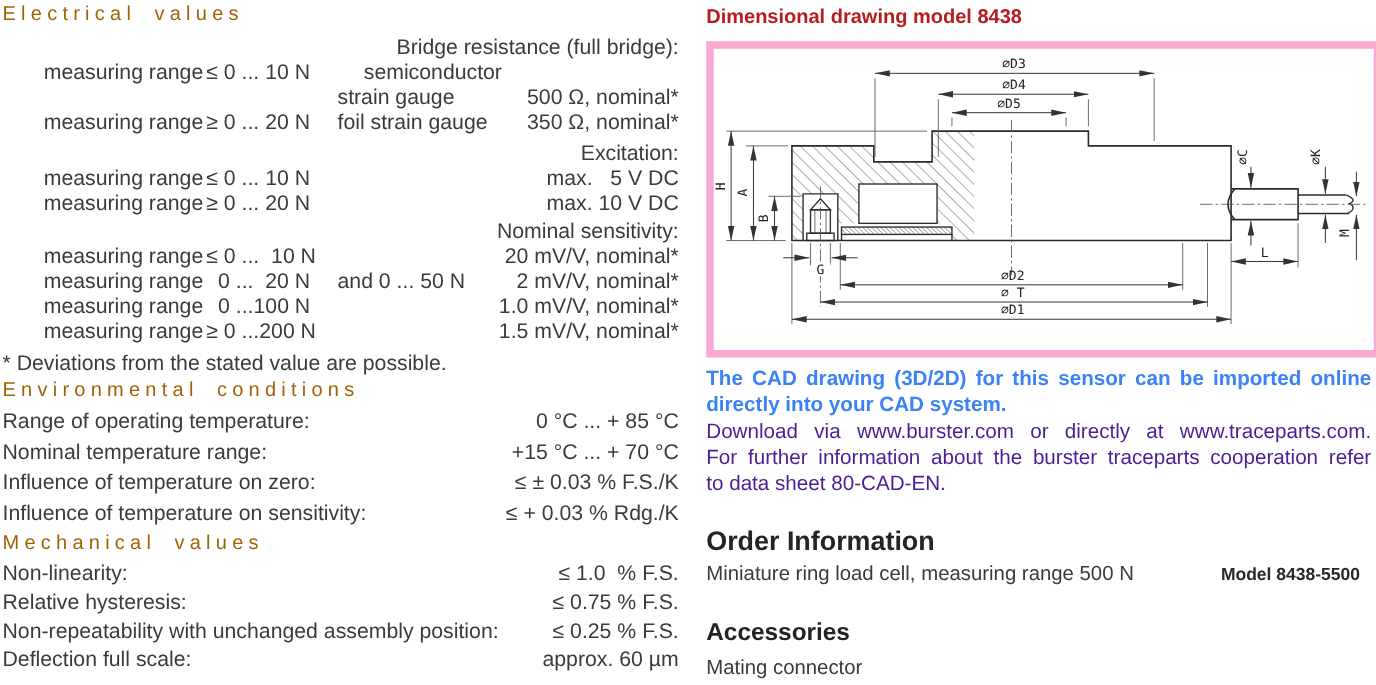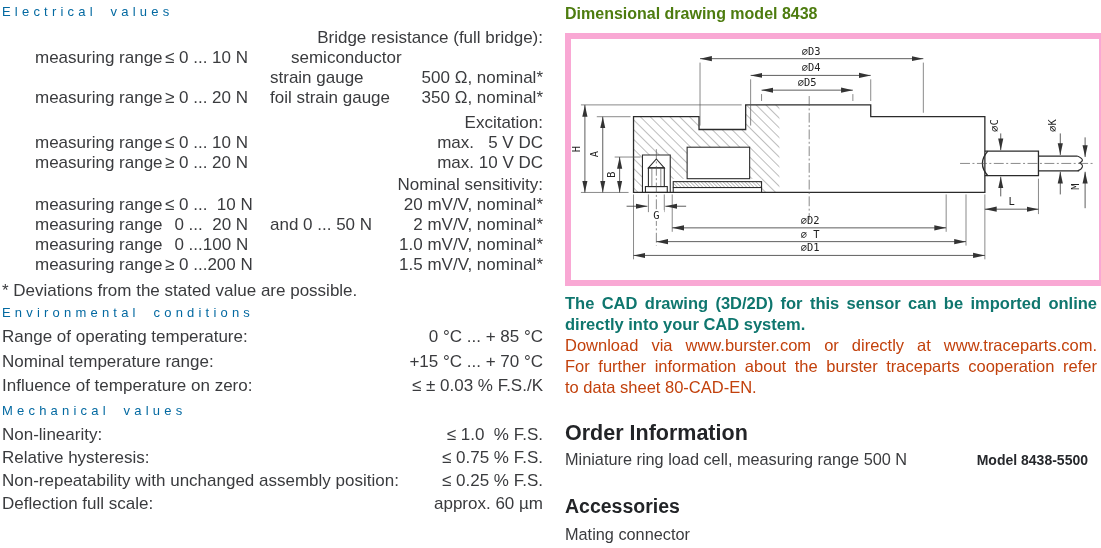--- a/index.html
+++ b/index.html
@@ -3,43 +3,43 @@
 <meta charset="utf-8">
 <style>
   html,body{margin:0;padding:0;}
   body{
     width:1101px;height:548px;background:#ffffff;position:relative;overflow:hidden;
     font-family:"Liberation Sans",sans-serif;color:#3a3b3e;
   }
   
   .col-left{position:absolute;left:2px;top:0;width:541px;}
   h1.sec{
-    font-size:13px;font-weight:400;letter-spacing:4.2px;word-spacing:6px;
-    line-height:24px;margin:0;color:#0369a1;white-space:pre;
+    font-size:16px;font-weight:400;letter-spacing:4.2px;word-spacing:6px;
+    line-height:24px;margin:0;color:#a16207;white-space:pre;
   }
   .t-line{font-size:17px;line-height:20px;white-space:pre;text-align:right;}
   .spec{display:flex;font-size:17px;line-height:20px;white-space:pre;}
   .c-label{flex:none;width:163px;padding-left:33px;box-sizing:border-box;}
   .c-range{flex:none;width:100px;}
   .c-desc{flex:none;padding-left:5px;}
   .r-semi .c-desc{padding-left:26px;}
   .c-value{margin-left:auto;text-align:right;}
   .footnote{font-size:17px;line-height:20px;margin-top:6px;white-space:pre;}
   .mt2{margin-top:2px}.mt3{margin-top:3px}.mt4{margin-top:4px}.mt5{margin-top:5px}
   .kv{display:flex;font-size:17px;white-space:pre;}
   .kv.env{line-height:24.6px;}
   .kv.mech{line-height:23px;}
   .kv .v{margin-left:auto;text-align:right;}
   
   .col-right{position:absolute;left:565px;top:0;width:532px;}
-  .r-head{position:absolute;top:4px;left:0;font-size:16px;font-weight:bold;color:#4d7c0f;line-height:20px;}
+  .r-head{position:absolute;top:4px;left:0;font-size:16px;font-weight:bold;color:#b91c1c;line-height:20px;}
   .frame{position:absolute;top:33px;left:0;width:528px;height:241px;border:6px solid #f9a8d4;background:#fff;}
   .cad{position:absolute;top:293px;left:0;width:532px;}
-  .cad-line{font-size:16.5px;line-height:21px;text-align:justify;text-align-last:justify;color:#c2410c;}
-  .cad-line.b{font-weight:bold;color:#0f766e;}
+  .cad-line{font-size:16.5px;line-height:21px;text-align:justify;text-align-last:justify;color:#4c1d95;}
+  .cad-line.b{font-weight:bold;color:#3b82f6;}
   .cad-line.last{text-align-last:left;}
   .order-h{position:absolute;top:420px;left:0;font-size:21.5px;font-weight:bold;color:#222427;line-height:26px;}
   .order-row{position:absolute;top:449px;left:0;width:532px;display:flex;align-items:baseline;font-size:16.3px;line-height:21px;}
   .order-model{margin-left:auto;margin-right:9px;font-weight:bold;font-size:14px;color:#26282c;}
   .acc-h{position:absolute;top:494px;left:0;font-size:19.5px;font-weight:bold;color:#222427;line-height:25px;}
   .acc-item{position:absolute;top:524px;left:0;font-size:16.3px;line-height:21px;}
   
   .frame svg{display:block;}
   .ol{stroke:#2b2b2b;stroke-width:1.3;fill:none;stroke-linejoin:miter;}
   .ol2{stroke:#2b2b2b;stroke-width:1.1;fill:none;}
@@ -87,20 +87,21 @@
   <div class="spec">
     <span class="c-label">measuring range</span><span class="c-range">≥ 0 ...200 N</span><span class="c-desc"></span><span class="c-value">1.5 mV/V, nominal*</span>
   </div>
 
   <div class="footnote">* Deviations from the stated value are possible.</div>
 
   <h1 class="sec mt2">Environmental conditions</h1>
   <div class="kv env"><span>Range of operating temperature:</span><span class="v">0 °C ... + 85 °C</span></div>
   <div class="kv env"><span>Nominal temperature range:</span><span class="v">+15 °C ... + 70 °C</span></div>
   <div class="kv env"><span>Influence of temperature on zero:</span><span class="v">≤ ± 0.03 % F.S./K</span></div>
+  <div class="kv env"><span>Influence of temperature on sensitivity:</span><span class="v">≤ + 0.03 % Rdg./K</span></div>
 
   <h1 class="sec mt3">Mechanical values</h1>
   <div class="kv mech"><span>Non-linearity:</span><span class="v">≤ 1.0  % F.S.</span></div>
   <div class="kv mech"><span>Relative hysteresis:</span><span class="v">≤ 0.75 % F.S.</span></div>
   <div class="kv mech"><span>Non-repeatability with unchanged assembly position:</span><span class="v">≤ 0.25 % F.S.</span></div>
   <div class="kv mech"><span>Deflection full scale:</span><span class="v">approx. 60 µm</span></div>
 </div>
 
 <div class="col-right">
   <div class="r-head">Dimensional drawing model 8438</div>

